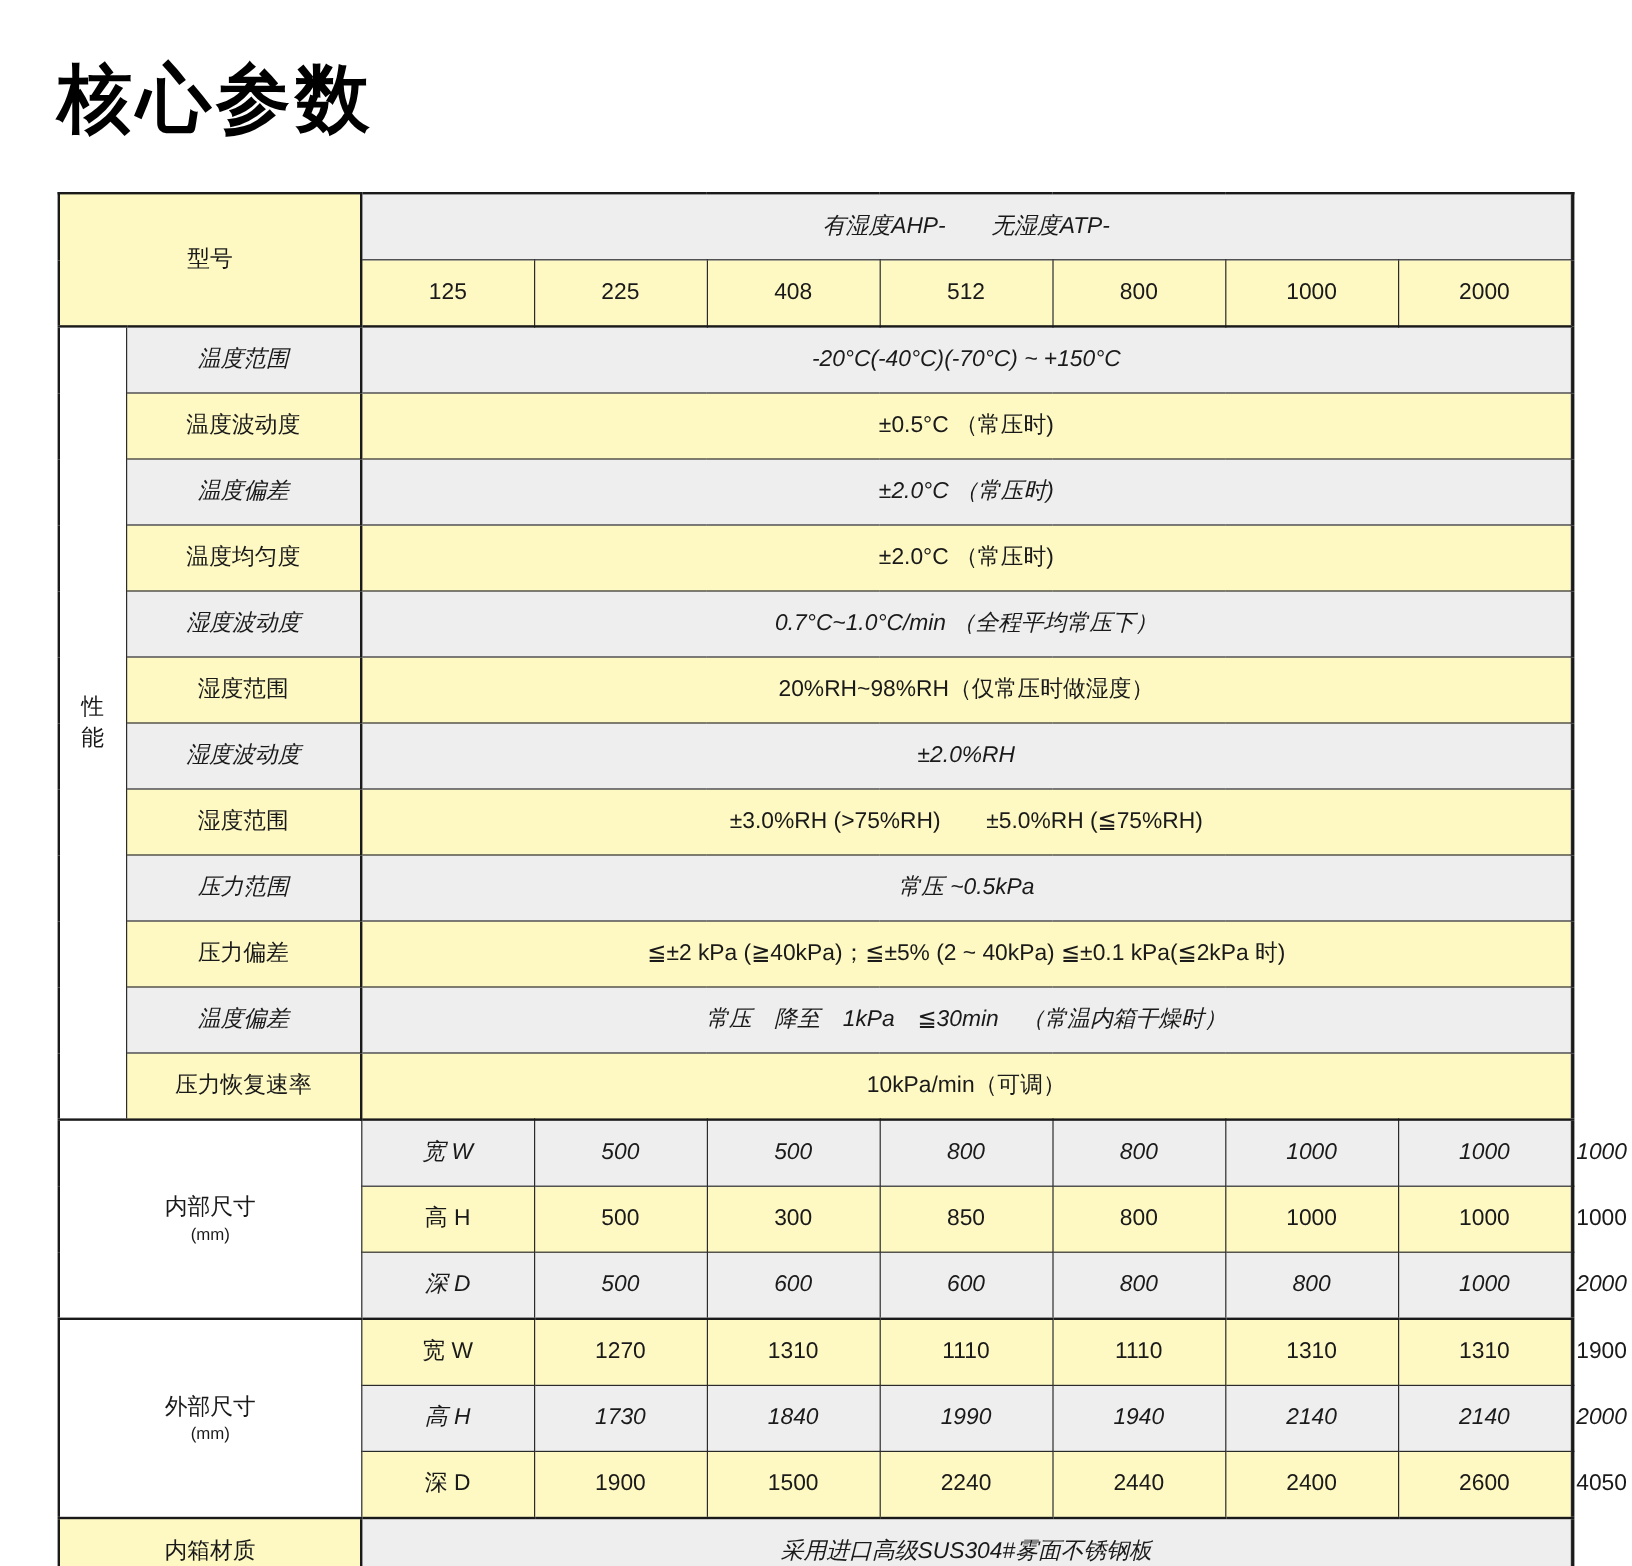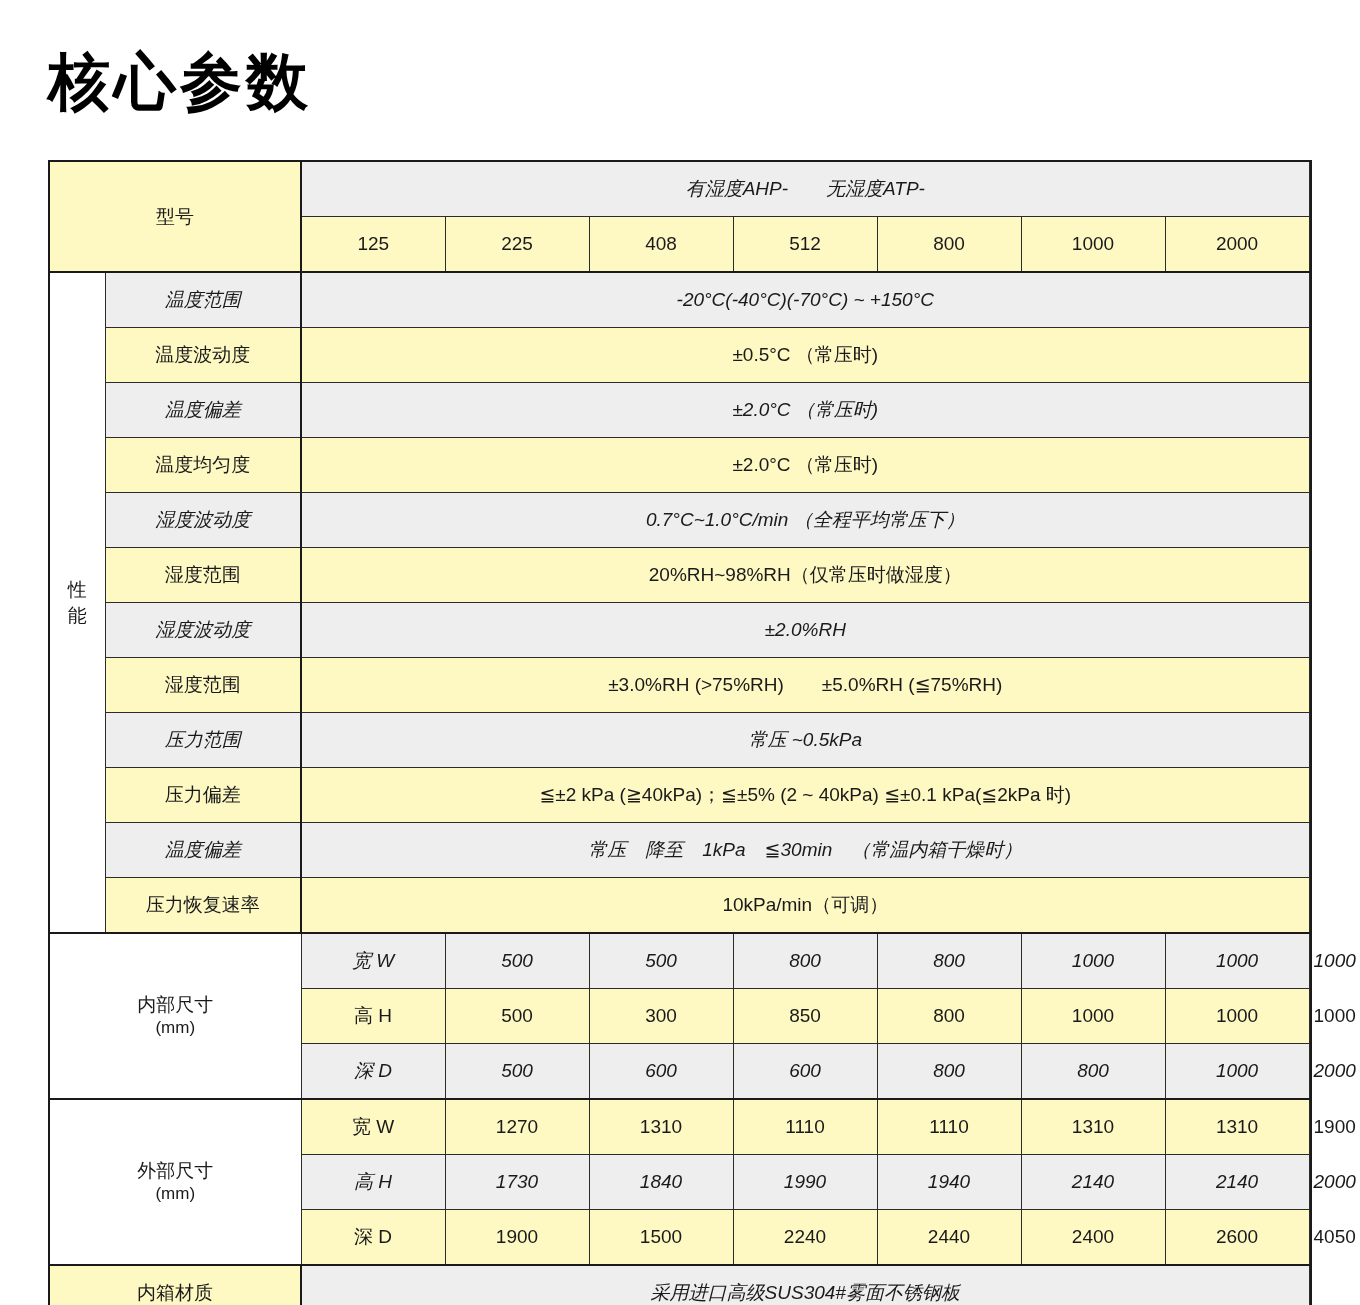--- a/index.html
+++ b/index.html
@@ -55,21 +55,21 @@
     background: #ffffff;
   }
   td.modelhead {
     font-size: 19px;
     height: 68px;
   }
   td.modelvals {
     font-size: 20px;
     height: 52px;
   }
-  .sub { font-size: 17px; display: block; }
+  .sub { font-size: 14px; display: block; }
   .thickright { border-right: 2px solid #1a1a1a !important; }
   .thickbottom { border-bottom: 2px solid #1a1a1a !important; }
   .thicktop { border-top: 2px solid #1a1a1a !important; }
 </style>
 </head>
 <body>
 
 <div class="page">
 
   <div class="title">核心参数</div>

